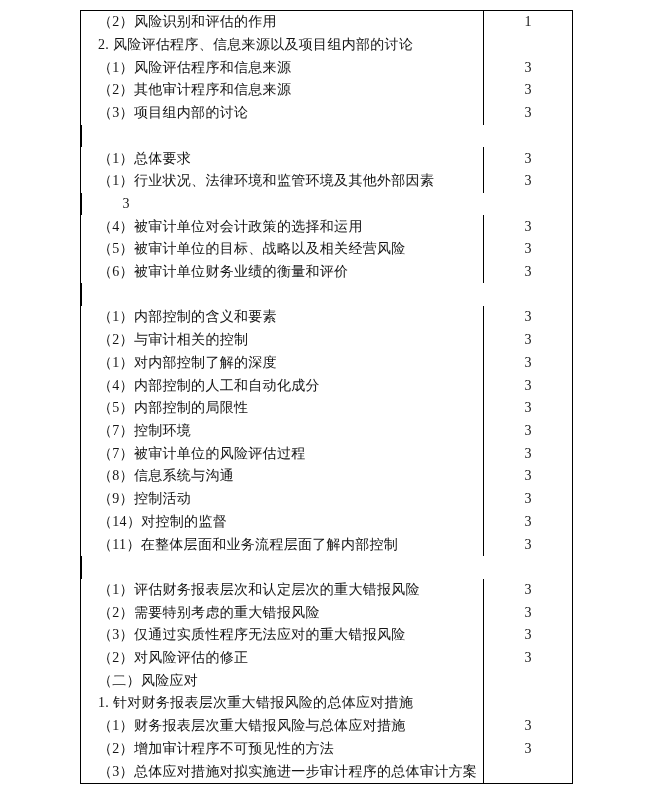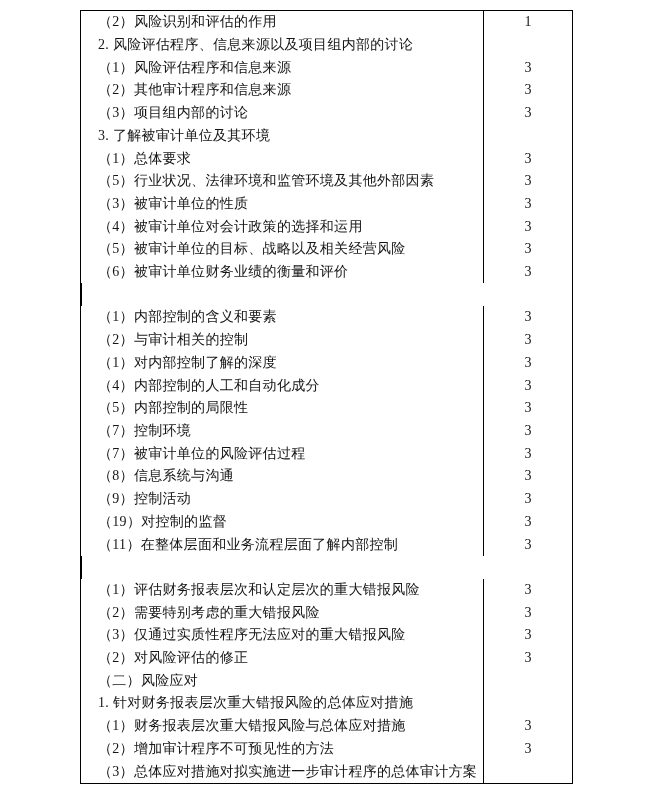--- a/index.html
+++ b/index.html
@@ -99,50 +99,44 @@
   <div class="row">
     <div class="cell-label">
       <span>（3）项目组内部的讨论</span>
     </div>
     <div class="cell-score">
       <span>3</span>
     </div>
   </div>
 
   <div class="row">
-    <div class="cell-label">
-      <span>3. 了解被审计单位及其环境</span>
-    </div>
     <div class="cell-score">
       <span></span>
     </div>
   </div>
 
   <div class="row">
     <div class="cell-label">
       <span>（1）总体要求</span>
     </div>
     <div class="cell-score">
       <span>3</span>
     </div>
   </div>
 
   <div class="row">
     <div class="cell-label">
-      <span>（5）行业状况、法律环境和监管环境及其他外部因素</span>
-    </div>
-    <div class="cell-score">
-      <span>3</span>
-    </div>
-  </div>
-
-  <div class="row">
-    <div class="cell-label">
-      <span>（3）被审计单位的性质</span>
-    </div>
+      <span>（1）行业状况、法律环境和监管环境及其他外部因素</span>
+    </div>
+    <div class="cell-score">
+      <span>3</span>
+    </div>
+  </div>
+
+  <div class="row">
     <div class="cell-score">
       <span>3</span>
     </div>
   </div>
 
   <div class="row">
     <div class="cell-label">
       <span>（4）被审计单位对会计政策的选择和运用</span>
     </div>
     <div class="cell-score">
@@ -250,21 +244,21 @@
     <div class="cell-label">
       <span>（9）控制活动</span>
     </div>
     <div class="cell-score">
       <span>3</span>
     </div>
   </div>
 
   <div class="row">
     <div class="cell-label">
-      <span>（19）对控制的监督</span>
+      <span>（14）对控制的监督</span>
     </div>
     <div class="cell-score">
       <span>3</span>
     </div>
   </div>
 
   <div class="row">
     <div class="cell-label">
       <span>（11）在整体层面和业务流程层面了解内部控制</span>
     </div>

